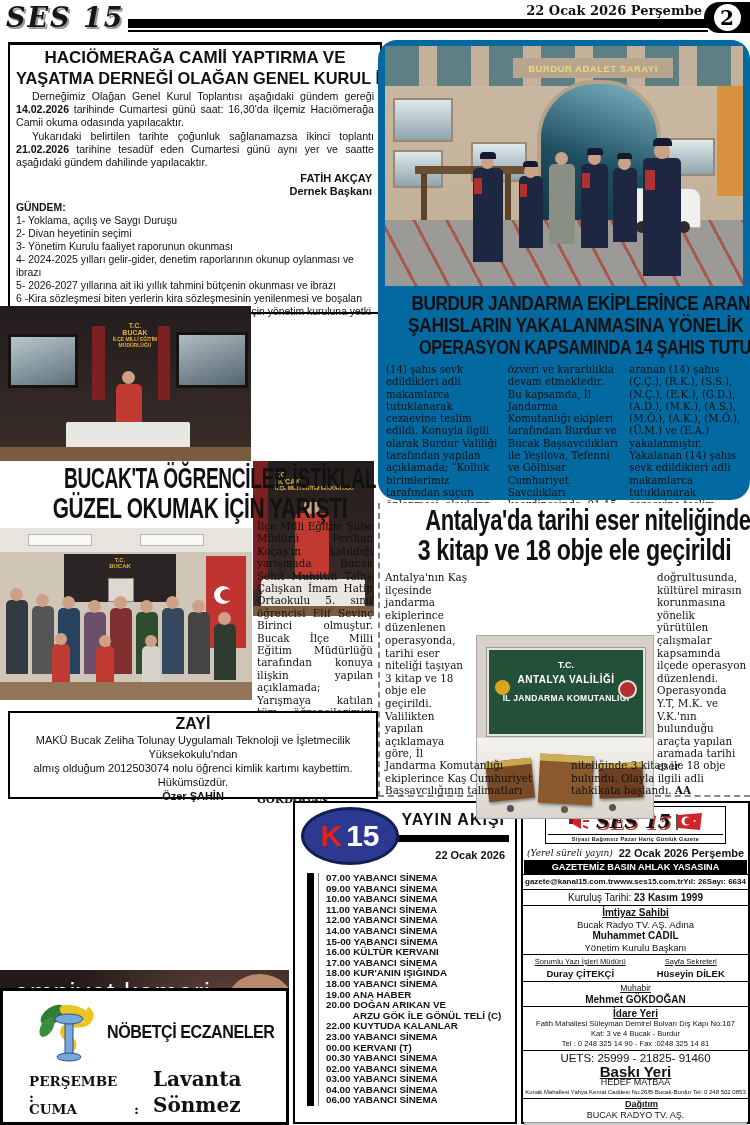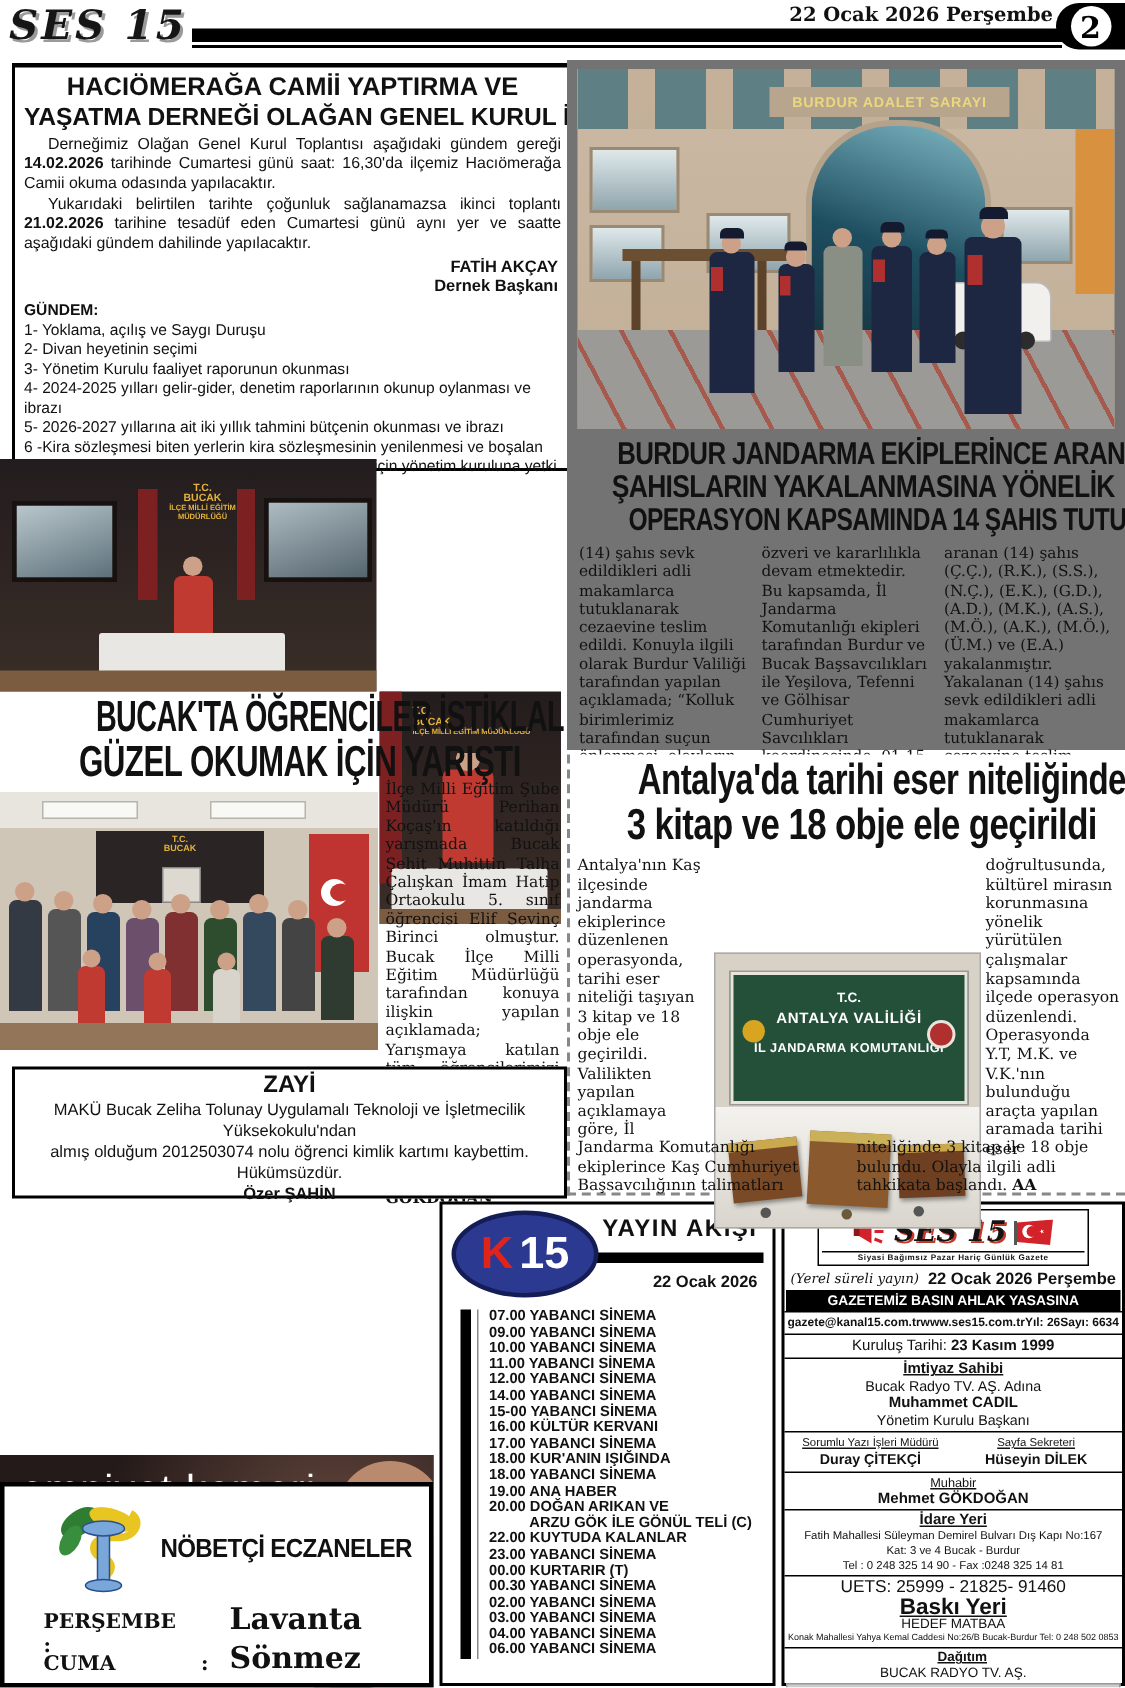--- a/index.html
+++ b/index.html
@@ -24,21 +24,21 @@
   
   .box{border:2px solid #000;background:#fff;}
   .gk-title{font-size:17px;font-weight:bold;line-height:20px;}
   .gk-body{font-size:10.6px;line-height:13px;}
   .gk-body p{margin:0 0 1px 0;text-indent:16px;}
   .agenda{font-size:10.4px;line-height:13px;}
   .agenda .list-row{margin:0;}
   
   .headline-cond{font-weight:800;letter-spacing:-0.5px;line-height:1.04;}
   
-  .jand{background:#737373;}
+  .jand{background:#0369a1;border-radius:19px;}
   .jand-col{font-family:"DejaVu Serif",serif;font-size:10.2px;line-height:12.3px;text-align:left;}
   
   .ant{border-left:2px dashed #888;border-bottom:2px dashed #888;background:#fff;}
   .ant-col{font-family:"DejaVu Serif",serif;font-size:10.4px;line-height:12.6px;}
   
   .zayi-line{font-size:11px;line-height:14px;}
   
   .tv-item{white-space:pre;font-size:9.8px;font-weight:bold;line-height:10.6px;}
   
   .mh{font-size:9px;}
@@ -265,21 +265,21 @@
           <div class="tv-item">15-00 YABANCI SİNEMA</div>
           <div class="tv-item">16.00 KÜLTÜR KERVANI</div>
           <div class="tv-item">17.00 YABANCI SİNEMA</div>
           <div class="tv-item">18.00 KUR'ANIN IŞIĞINDA</div>
           <div class="tv-item">18.00 YABANCI SİNEMA</div>
           <div class="tv-item">19.00 ANA HABER</div>
           <div class="tv-item">20.00 DOĞAN ARIKAN VE</div>
           <div class="tv-item">          ARZU GÖK İLE GÖNÜL TELİ (C)</div>
           <div class="tv-item">22.00 KUYTUDA KALANLAR</div>
           <div class="tv-item">23.00 YABANCI SİNEMA</div>
-          <div class="tv-item">00.00 KURTARIR (T)</div>
+          <div class="tv-item">00.00 KERVANI (T)</div>
           <div class="tv-item">00.30 YABANCI SİNEMA</div>
           <div class="tv-item">02.00 YABANCI SİNEMA</div>
           <div class="tv-item">03.00 YABANCI SİNEMA</div>
           <div class="tv-item">04.00 YABANCI SİNEMA</div>
           <div class="tv-item">06.00 YABANCI SİNEMA</div>
         </div>
     </div>
   </div>
 
   <div class="abs mh" style="left:521px;top:801px;width:225px;height:319px;border:2px solid #000;background:#fff;">

